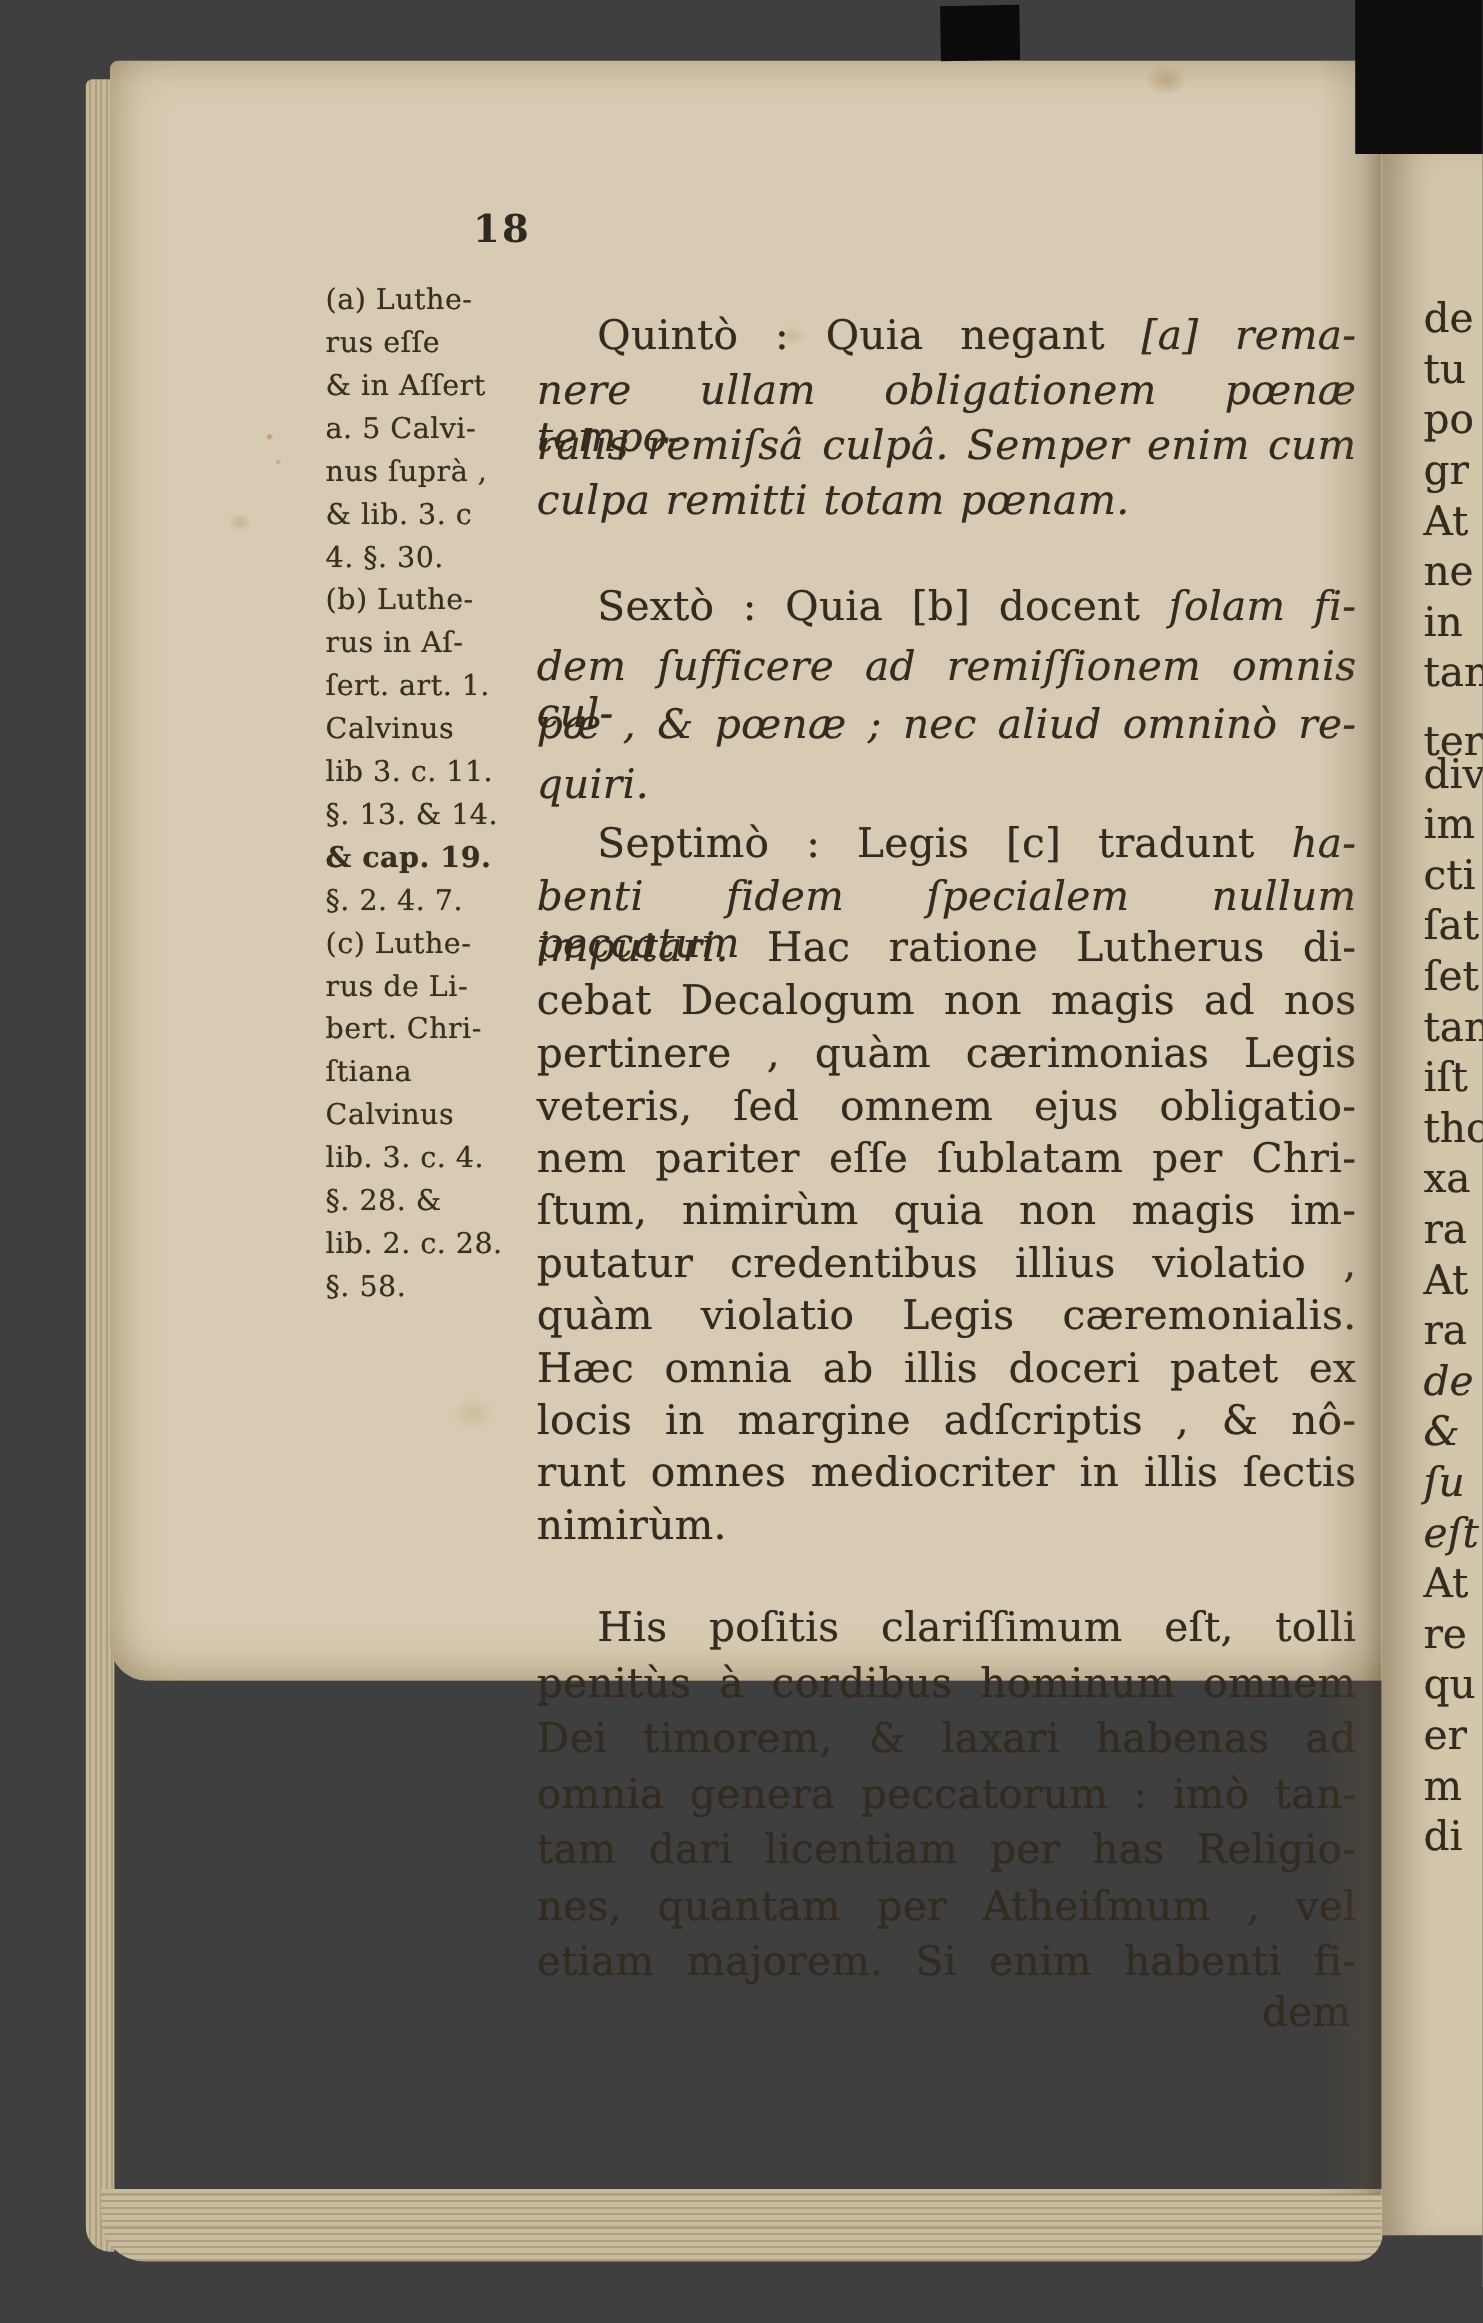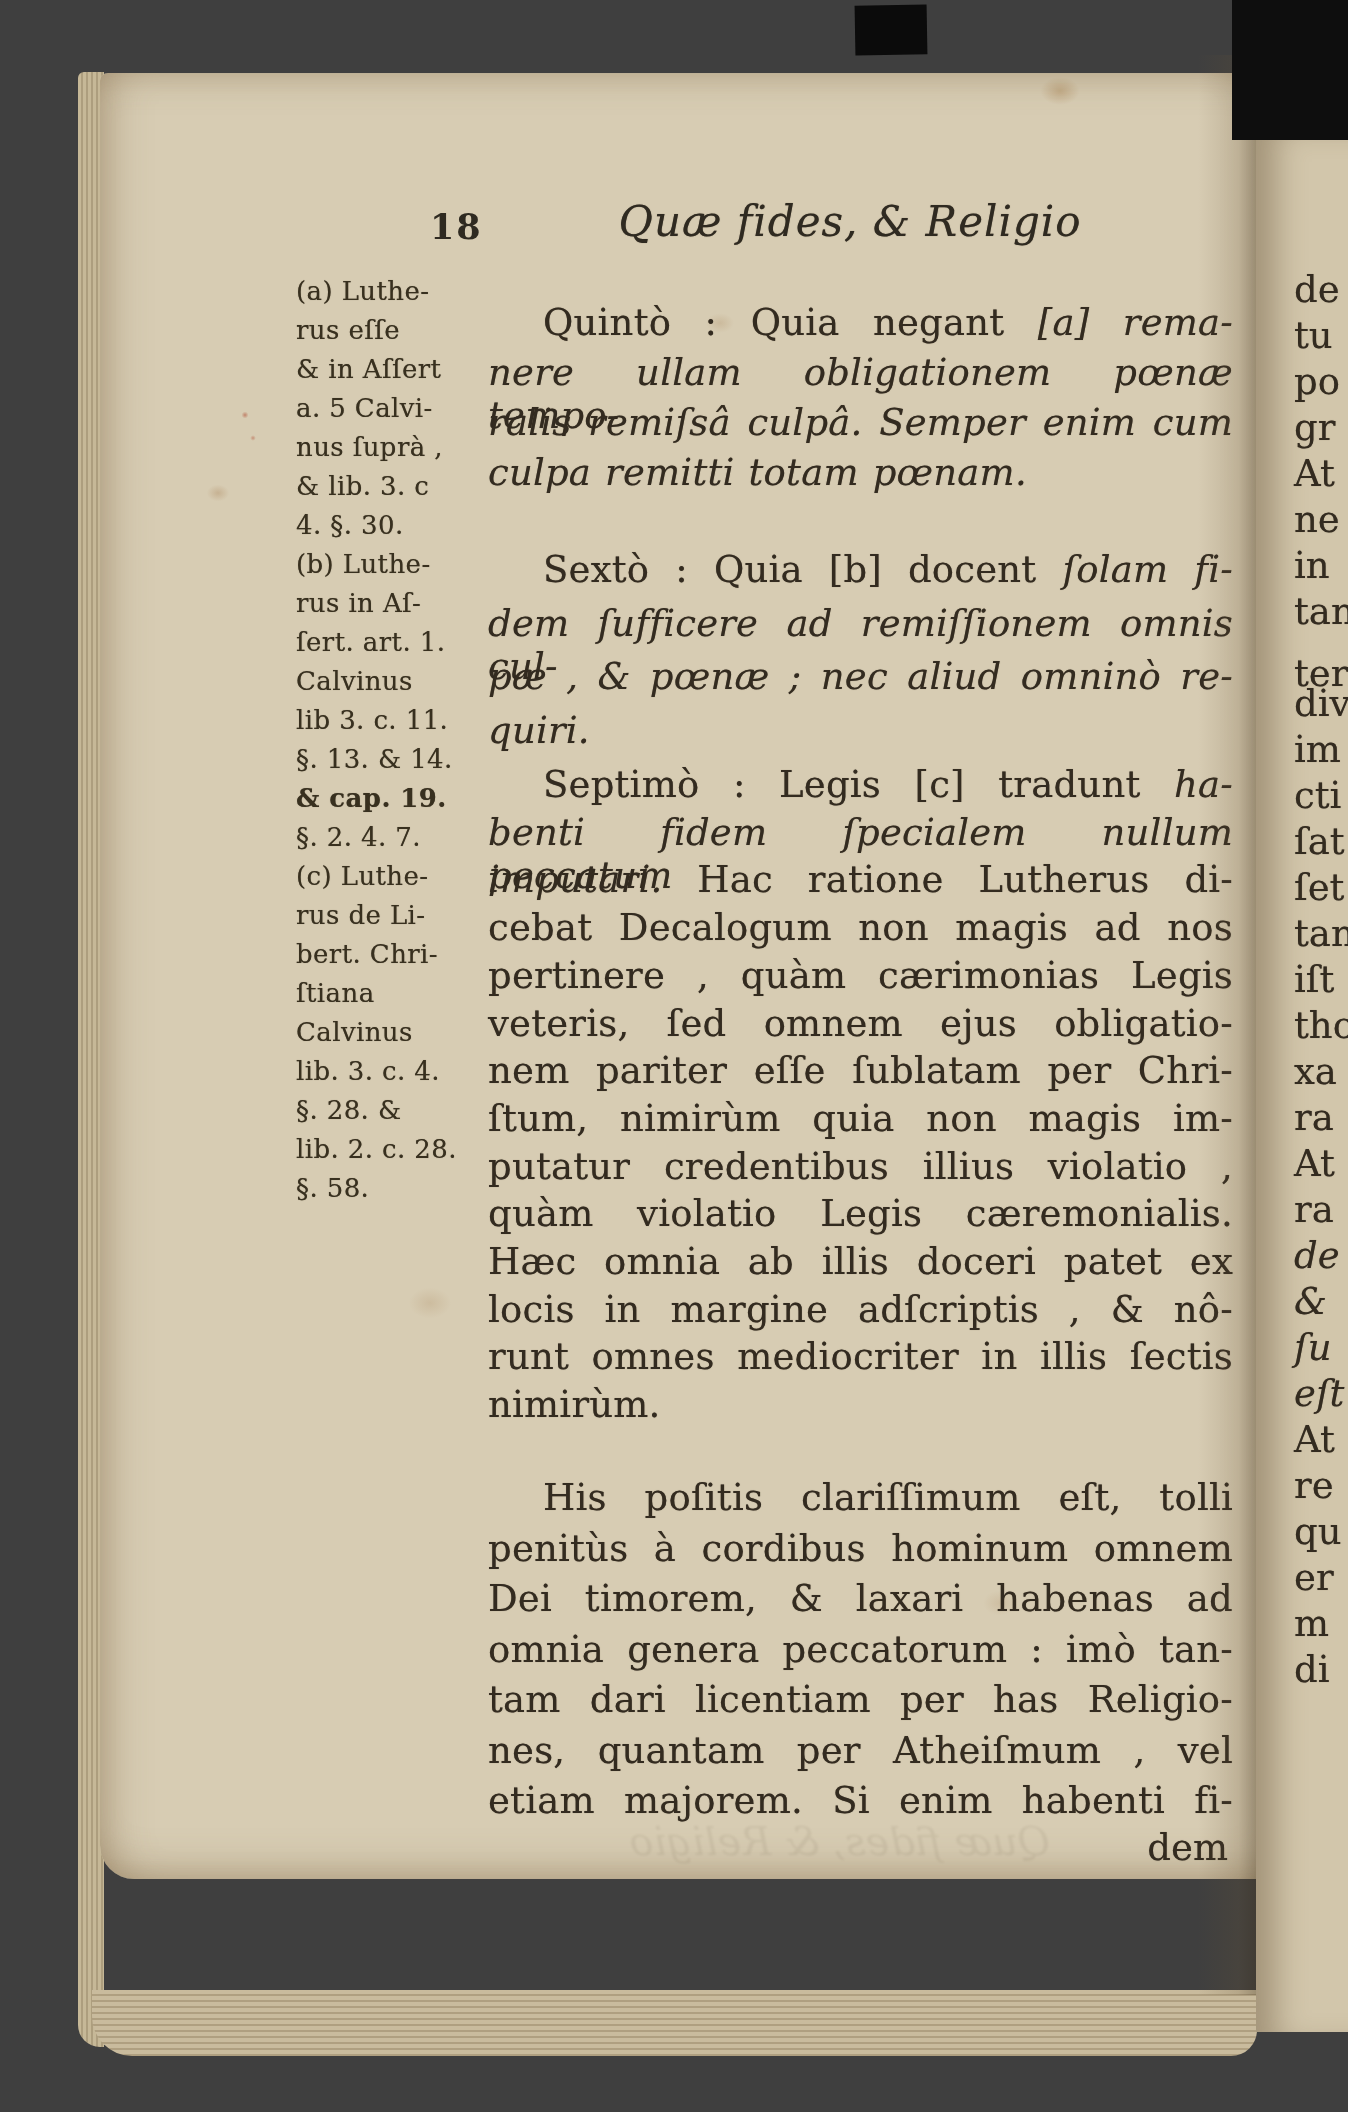--- a/index.html
+++ b/index.html
@@ -4,37 +4,36 @@
 <style>
   html,body{margin:0;padding:0;}
   body{
     width:1348px;height:2112px;
     background:#3f3f3f;
     overflow:hidden;position:relative;
     font-family:"DejaVu Serif", serif;
   }
   
   #main-page{
-    position:absolute;left:100px;top:55px;width:1162px;height:1806px;
+    position:absolute;left:100px;top:55px;width:1162px;height:1473px;
     background-color:#d7ccb3;
     background-image:
       radial-gradient(28px 20px at 960px 18px,  rgba(150,100,42,.30), rgba(150,100,42,0) 70%),
       radial-gradient(16px 12px at 118px 420px, rgba(150,100,50,.25), rgba(150,100,50,0) 70%),
       radial-gradient(5px 5px   at 145px 342px, rgba(175,70,45,.55),  rgba(175,70,45,0) 70%),
       radial-gradient(4px 4px   at 153px 365px, rgba(175,70,45,.45),  rgba(175,70,45,0) 70%),
       radial-gradient(20px 14px at 620px 250px, rgba(150,105,55,.18), rgba(150,105,55,0) 70%),
       radial-gradient(30px 22px at 330px 1230px,rgba(150,105,55,.16), rgba(150,105,55,0) 70%),
       radial-gradient(24px 18px at 900px 1530px,rgba(150,105,55,.14), rgba(150,105,55,0) 70%);
     border-radius:8px 20px 0 34px;
     box-shadow:
       inset 28px 0 40px -18px rgba(125,100,65,.38),
       inset -24px 0 36px -20px rgba(125,100,65,.30),
       inset 0 -30px 40px -22px rgba(125,100,65,.33),
       inset 0 26px 36px -22px rgba(125,100,65,.25);
-    margin-top: 18px;
   }
   #page-stack-left{
     position:absolute;left:78px;top:72px;width:26px;height:1975px;
     background:repeating-linear-gradient(90deg,#c6b897 0 3px,#ad9e7e 3px 5px);
     border-radius:6px 0 0 22px;
   }
   #page-stack-bottom{
     position:absolute;left:92px;top:1990px;width:1165px;height:66px;
     background:repeating-linear-gradient(180deg,#c9bb9d 0 4px,#af9f80 4px 6px);
     border-radius:0 0 26px 40px;
@@ -93,21 +92,20 @@
   .frag.i{font-style:italic;}
 </style>
 </head>
 <body>
 
 <div id="page-stack-left"></div>
 <div id="page-stack-bottom"></div>
 
 <div id="main-page">
   <div id="page-number">18</div>
-  <div id="running-title">Quæ fides, &amp; Religio</div>
   <div id="margin-notes">
       <div class="mline" style="top: 203px;">(a) Luthe-</div>
       <div class="mline" style="top: 242px;">rus eſſe</div>
       <div class="mline" style="top: 281px;">&amp; in Aſſert</div>
       <div class="mline" style="top: 320px;">a. 5 Calvi-</div>
       <div class="mline" style="top: 359px;">nus ſuprà ,</div>
       <div class="mline" style="top: 398px;">&amp; lib. 3. c</div>
       <div class="mline" style="top: 437px;">4. §. 30.</div>
       <div class="mline" style="top: 476px;">(b) Luthe-</div>
       <div class="mline" style="top: 515px;">rus in Aſ-</div>

